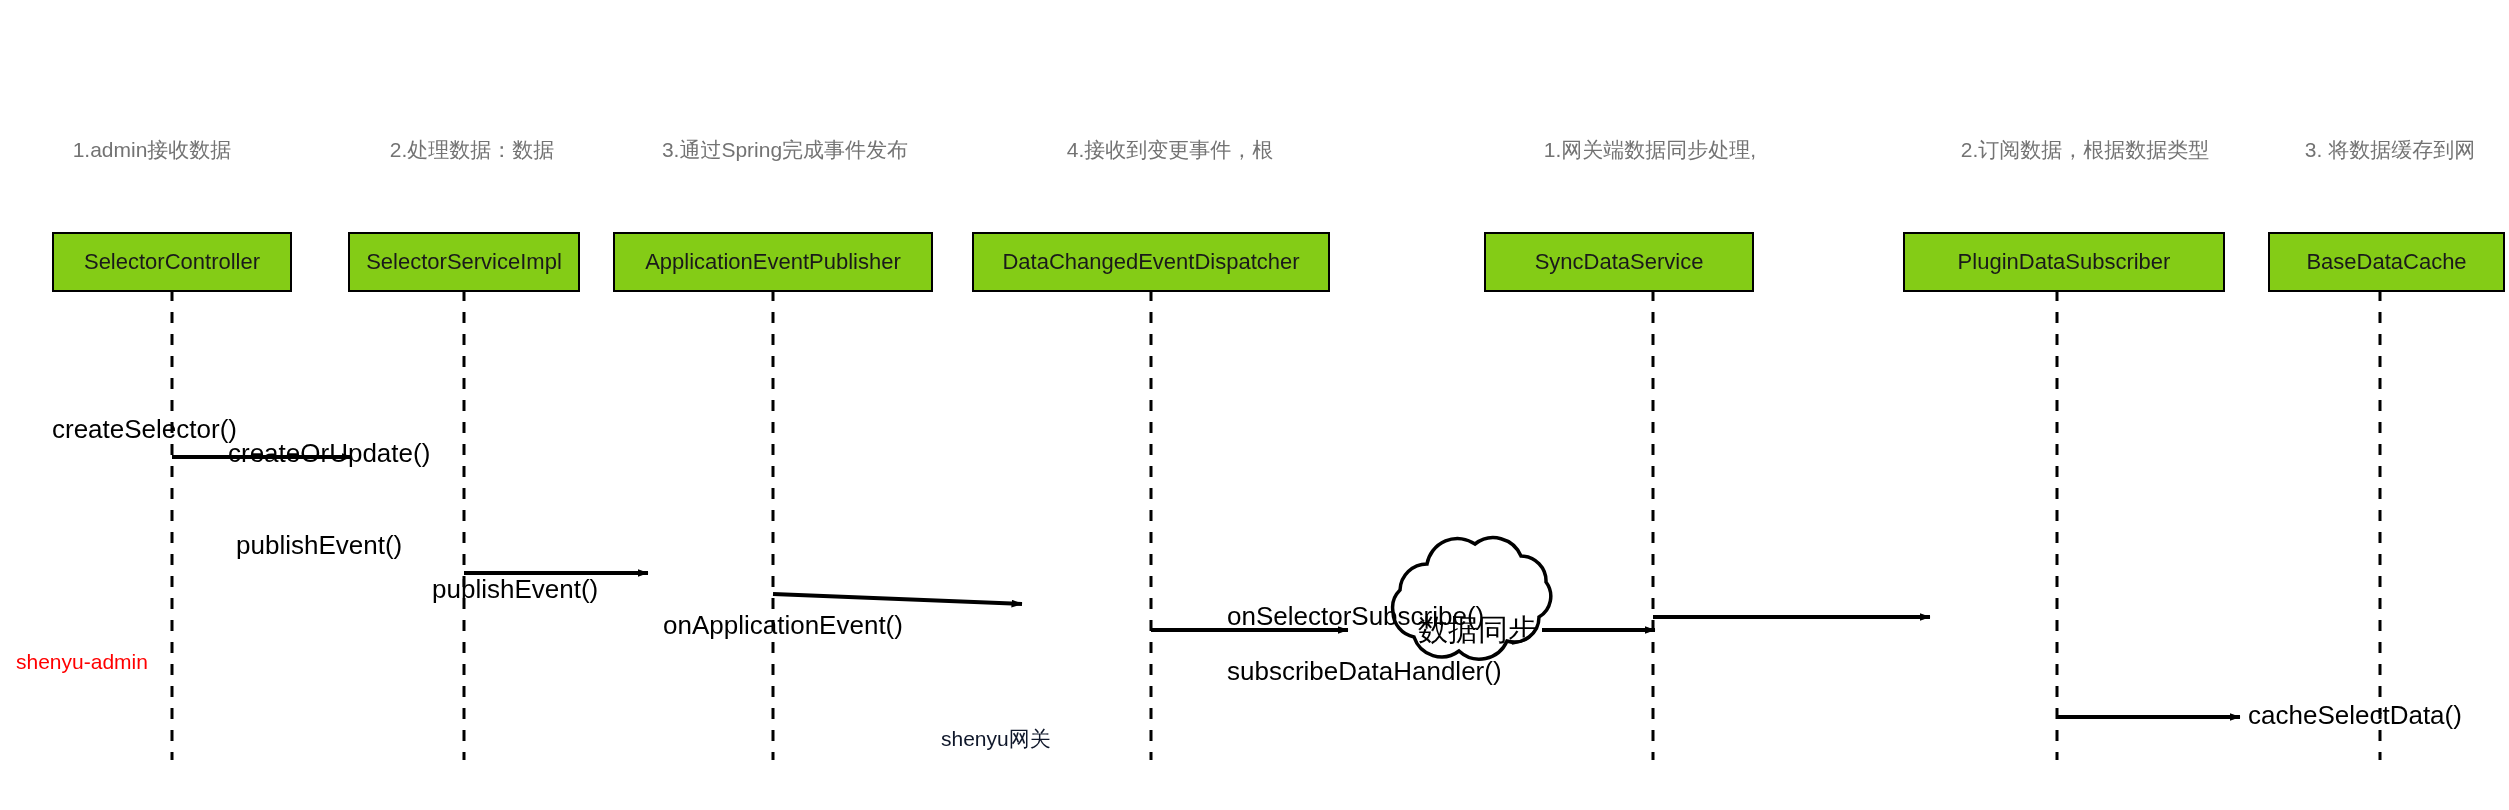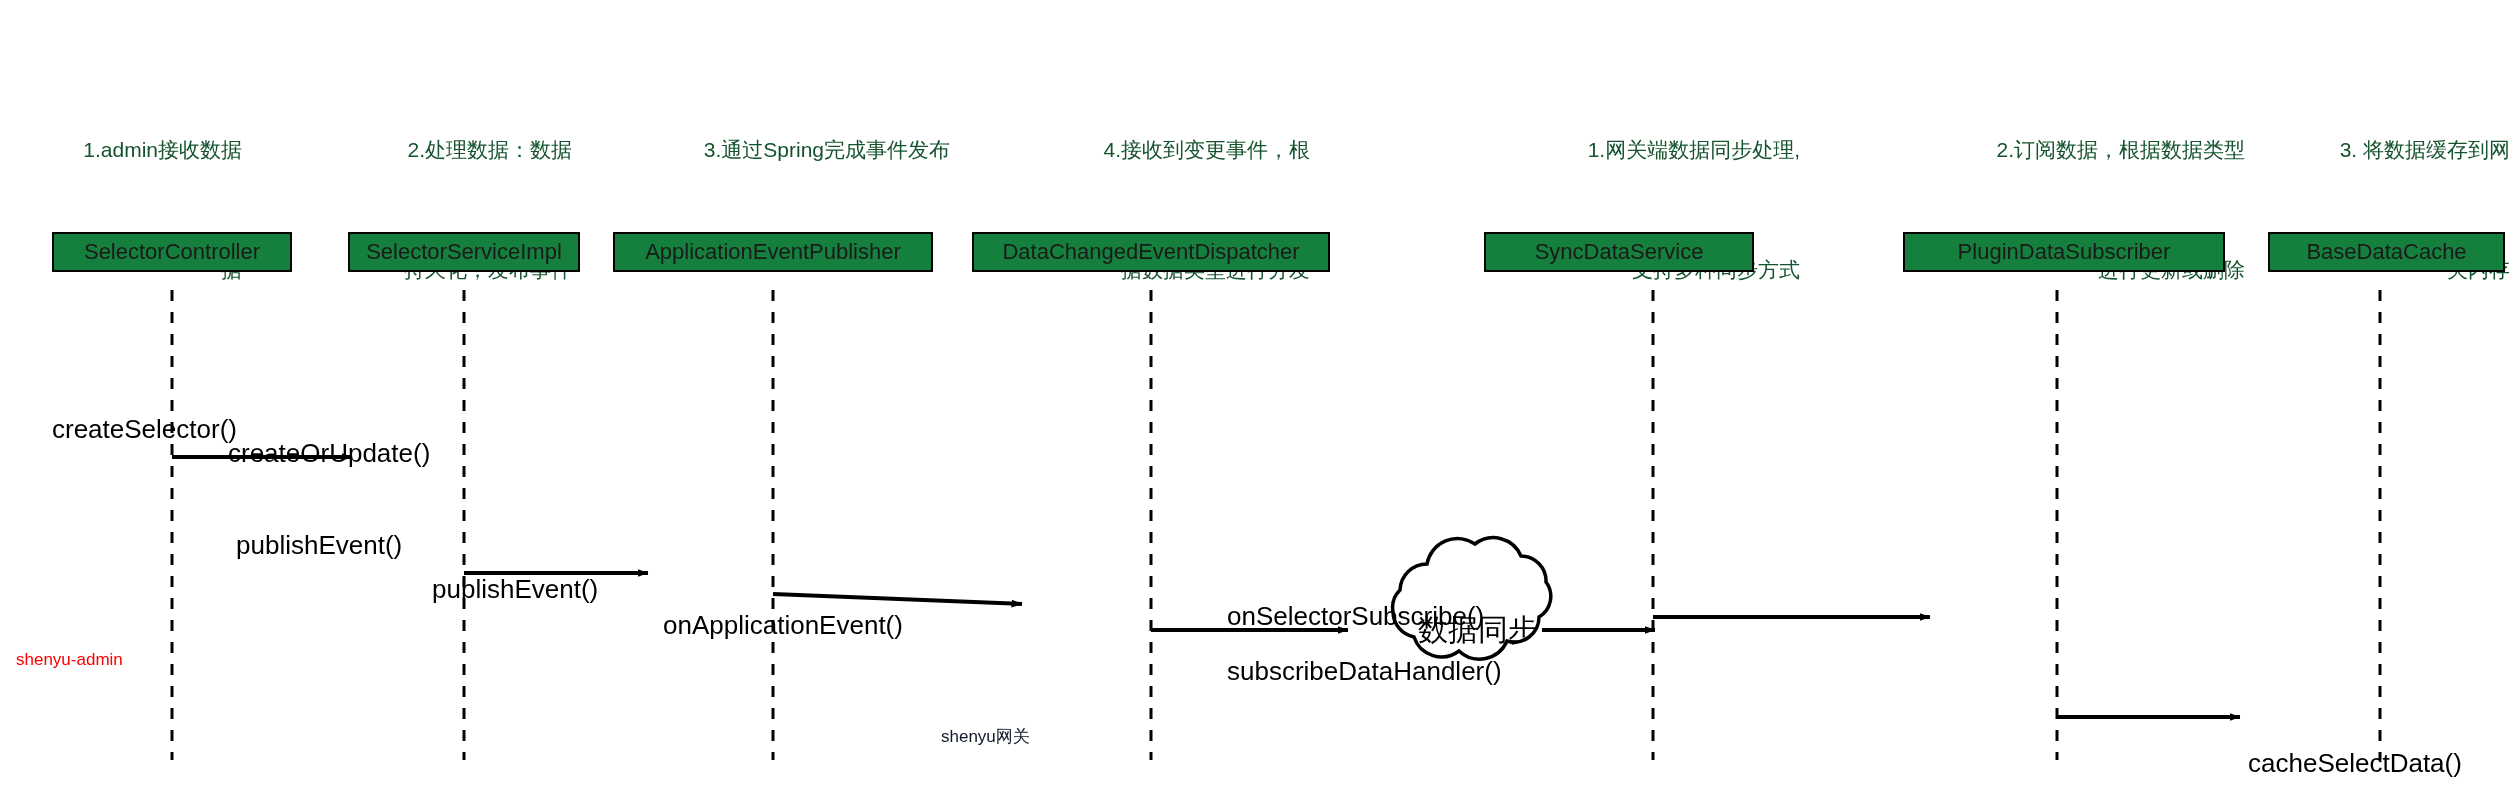--- a/index.html
+++ b/index.html
@@ -22,46 +22,46 @@
     position: absolute;
     left: 0;
     top: 0;
     width: 2509px;
     height: 810px;
   }
   .note {
     position: absolute;
     font-size: 21px;
     line-height: 40px;
-    color: #14532d;
+    color: #737373;
     white-space: pre;
-    text-align: right;
+    text-align: center;
   }
   .note .nline { display: block; }
   .participant {
     position: absolute;
     box-sizing: border-box;
     border: 2px solid #000000;
-    background: #15803d;
+    background: #84cc16;
     display: flex;
     align-items: center;
     justify-content: center;
     font-size: 22px;
     color: #1a1a1a;
-    height: 40px;
+    height: 60px;
   }
   .msg-label {
     position: absolute;
     font-size: 26px;
     color: #000000;
     white-space: nowrap;
   }
   .zone-label {
     position: absolute;
-    font-size: 17px;
+    font-size: 21px;
     white-space: nowrap;
   }
   .cloud-label {
     position: absolute;
     font-size: 30px;
     color: #000000;
     white-space: nowrap;
   }
 </style>
 </head>
@@ -178,21 +178,21 @@
   <div class="msg-label" style="left:236px; top:530px;">publishEvent()</div>
 
   <div class="msg-label" style="left:432px; top:574px;">publishEvent()</div>
 
   <div class="msg-label" style="left:663px; top:610px;">onApplicationEvent()</div>
 
   <div class="msg-label" style="left:1227px; top:601px;">onSelectorSubscribe()</div>
 
   <div class="msg-label" style="left:1227px; top:656px;">subscribeDataHandler()</div>
 
-  <div class="msg-label" style="left:2248px; top:700px;margin-top:48px;">cacheSelectData()</div>
+  <div class="msg-label" style="left:2248px; top:700px;">cacheSelectData()</div>
 
   <div class="cloud-label" style="left:1418px; top:610px;">数据同步</div>
 
   <div class="zone-label" style="left:16px; top:650px; color:#ff0000;">shenyu-admin</div>
 
   <div class="zone-label" style="left:941px; top:705px; color:#0f172a;margin-top:20px;">shenyu网关</div>
 
 </div>
 
 </body></html>

